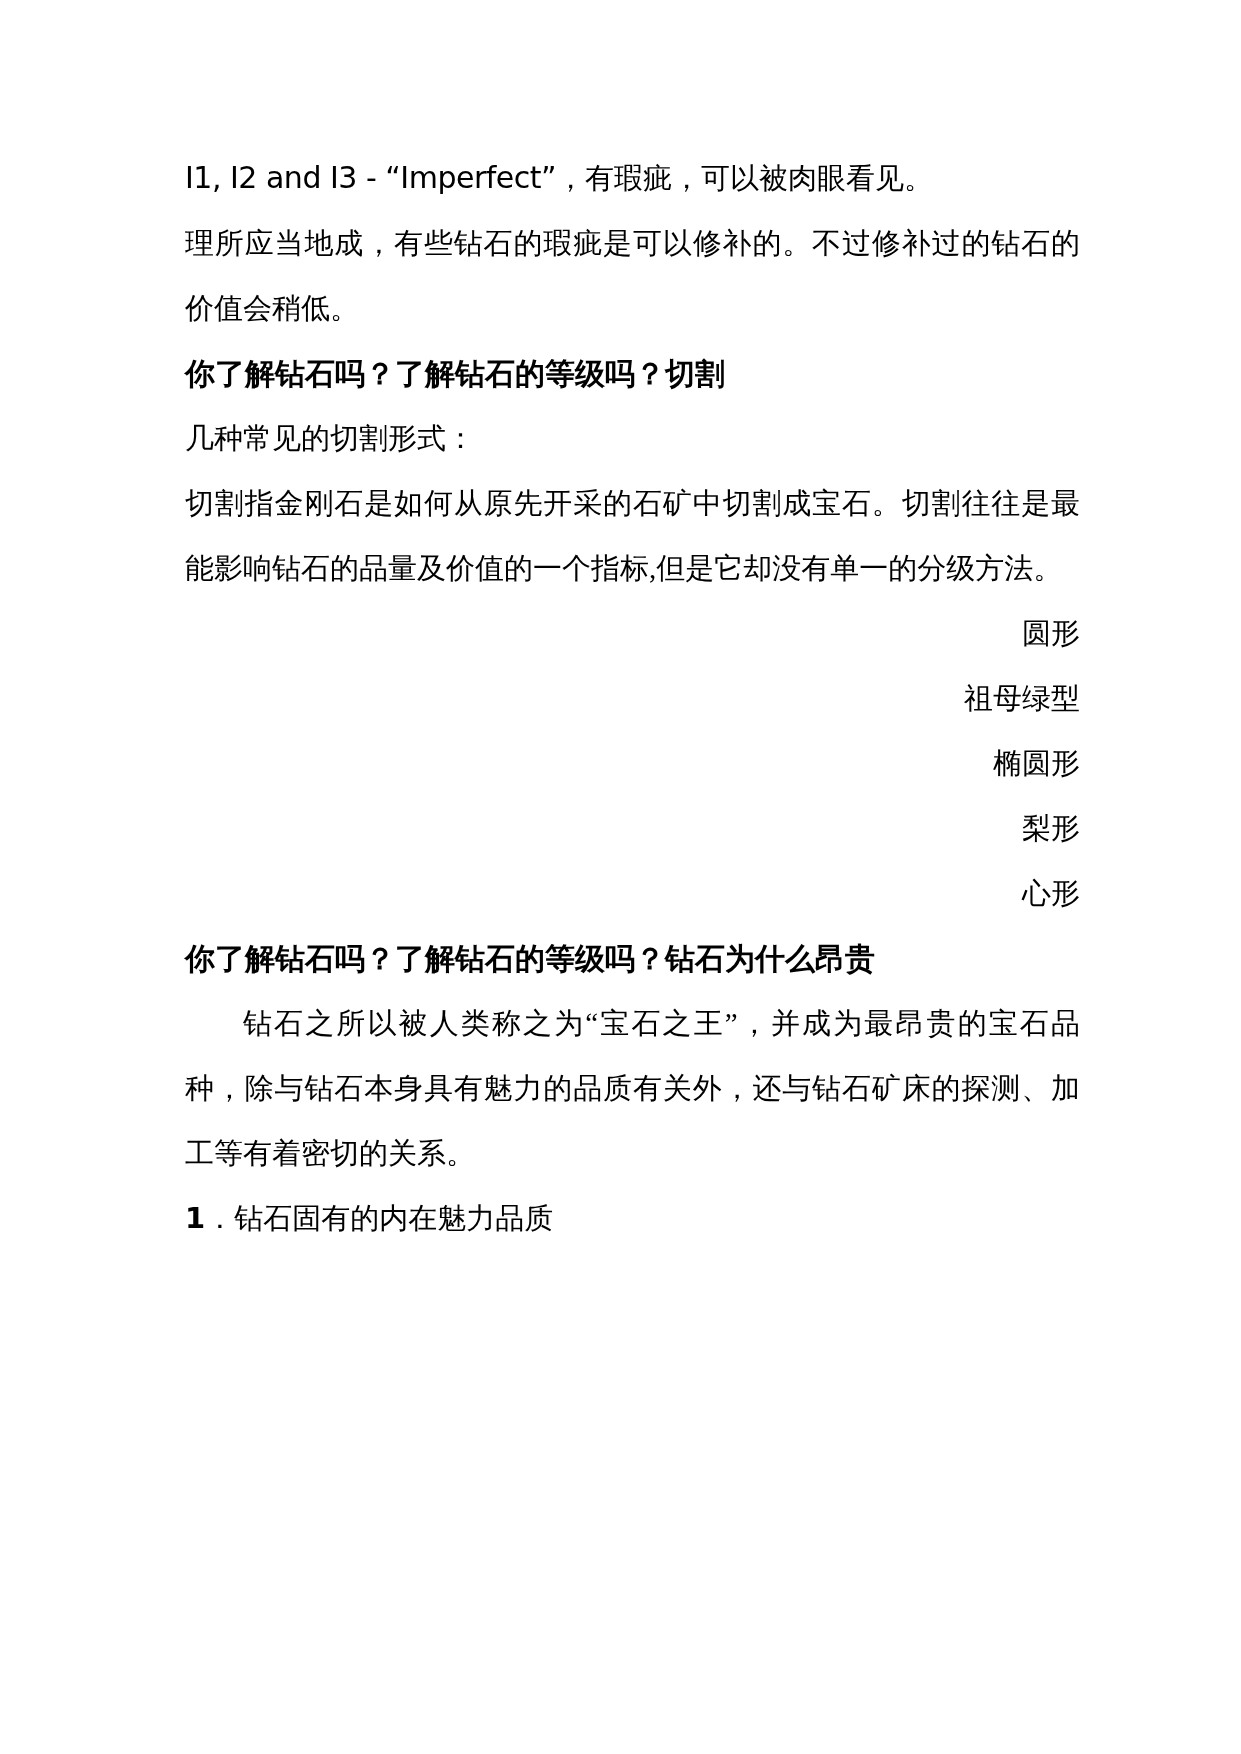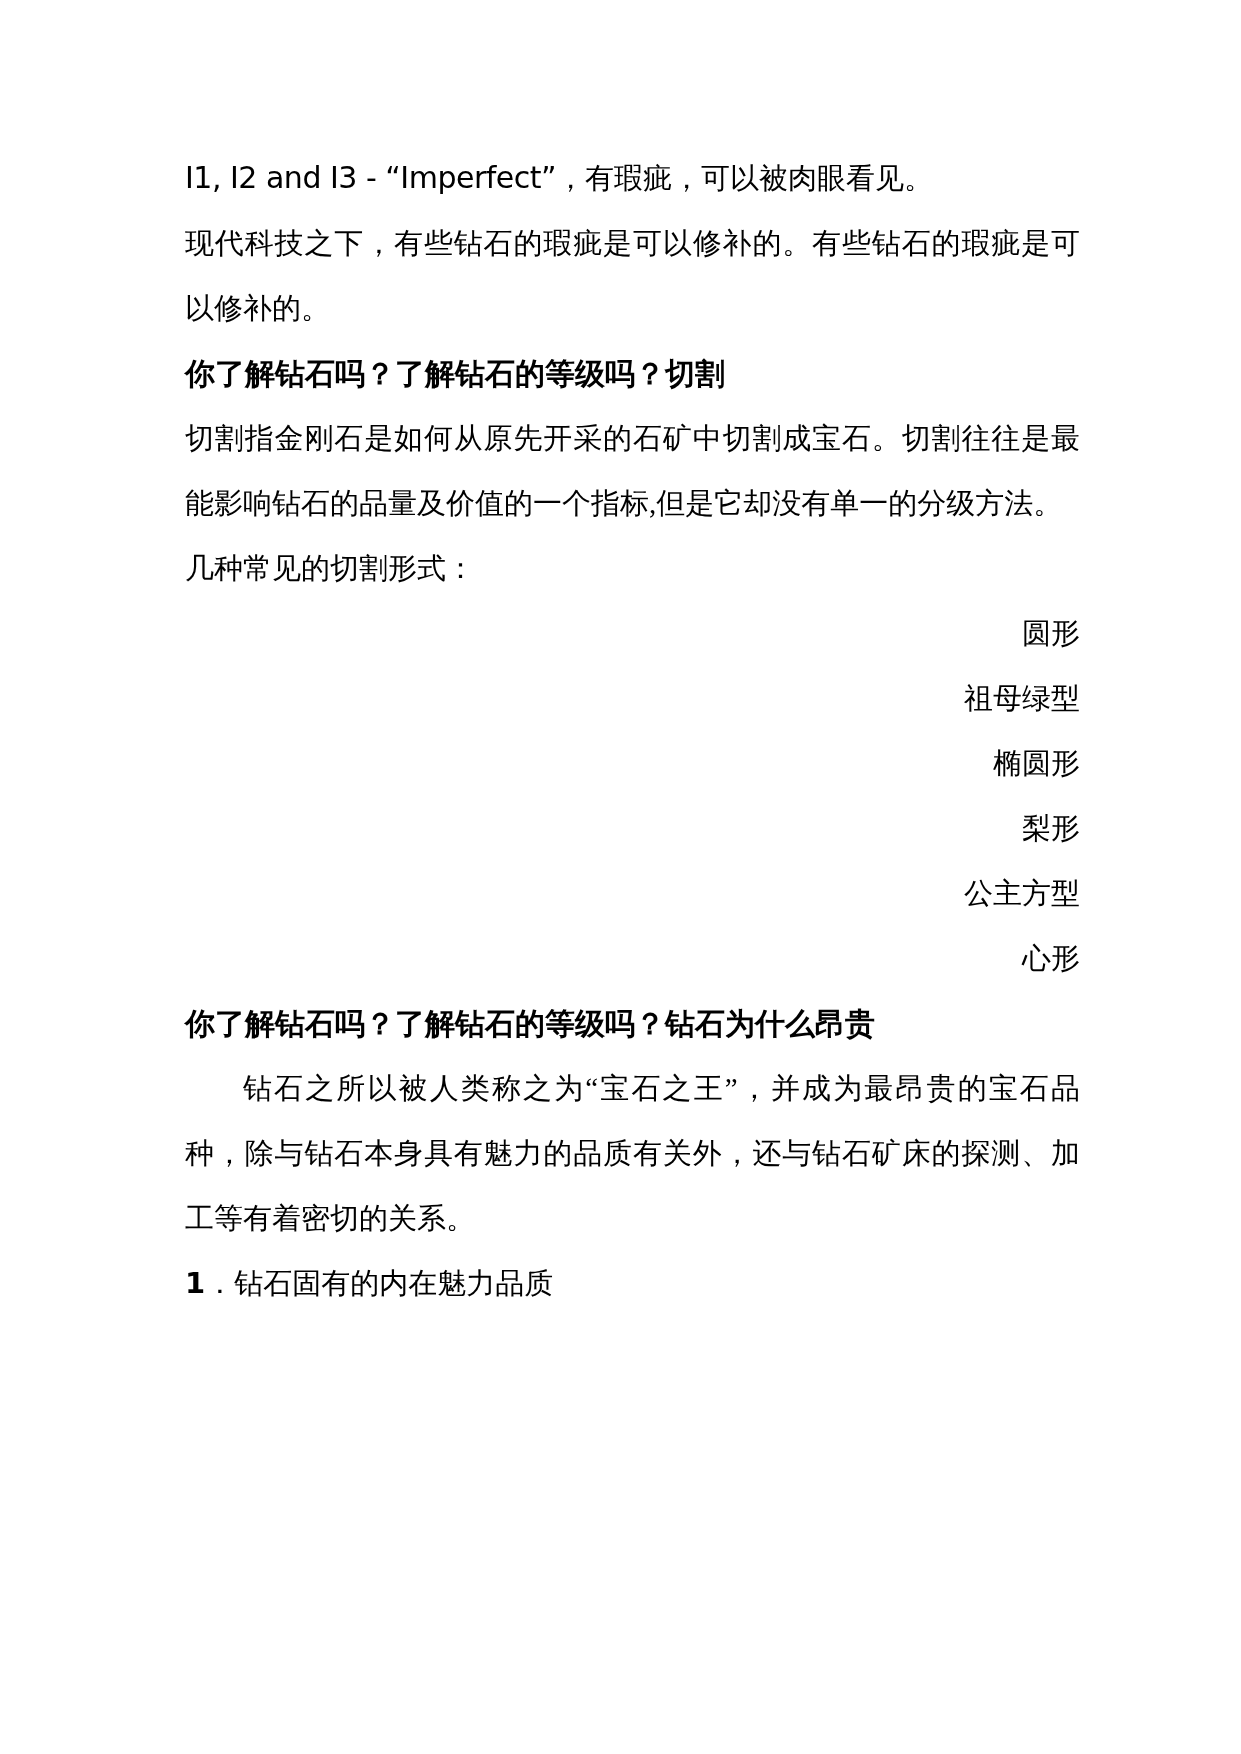--- a/index.html
+++ b/index.html
@@ -59,26 +59,25 @@
   }
   .seg-cjk {
     font-family: "Liberation Serif", "DejaVu Serif", serif;
   }
 </style>
 </head>
 <body>
 
 <div class="doc-page" style="background: rgb(255, 255, 255); color: rgb(0, 0, 0);">
     <p class="body-para no-justify"><span class="seg-latin">I1, I2 and I3 - “Imperfect”</span><span class="seg-cjk">，有瑕疵，可以被肉眼看见。</span></p>
-    <p class="body-para">现代科技之下，有些钻石的瑕疵是可以修补的。有些钻石的瑕疵是可以修补的。</p>
+    <p class="body-para">理所应当地成，有些钻石的瑕疵是可以修补的。不过修补过的钻石的价值会稍低。</p>
     <p class="heading">你了解钻石吗？了解钻石的等级吗？切割</p>
+    <p class="body-para no-justify">几种常见的切割形式：</p>
     <p class="body-para">切割指金刚石是如何从原先开采的石矿中切割成宝石。切割往往是最能影响钻石的品量及价值的一个指标,但是它却没有单一的分级方法。</p>
-    <p class="body-para no-justify">几种常见的切割形式：</p>
     <p class="list-item">圆形</p>
     <p class="list-item">祖母绿型</p>
     <p class="list-item">椭圆形</p>
     <p class="list-item">梨形</p>
-    <p class="list-item">公主方型</p>
     <p class="list-item">心形</p>
     <p class="heading">你了解钻石吗？了解钻石的等级吗？钻石为什么昂贵</p>
     <p class="body-para indent">钻石之所以被人类称之为“宝石之王”，并成为最昂贵的宝石品种，除与钻石本身具有魅力的品质有关外，还与钻石矿床的探测、加工等有着密切的关系。</p>
     <p class="body-para no-justify"><span class="seg-latin-number">1</span><span class="seg-cjk">．钻石固有的内在魅力品质</span></p>
   </div>
 
 </body></html>

